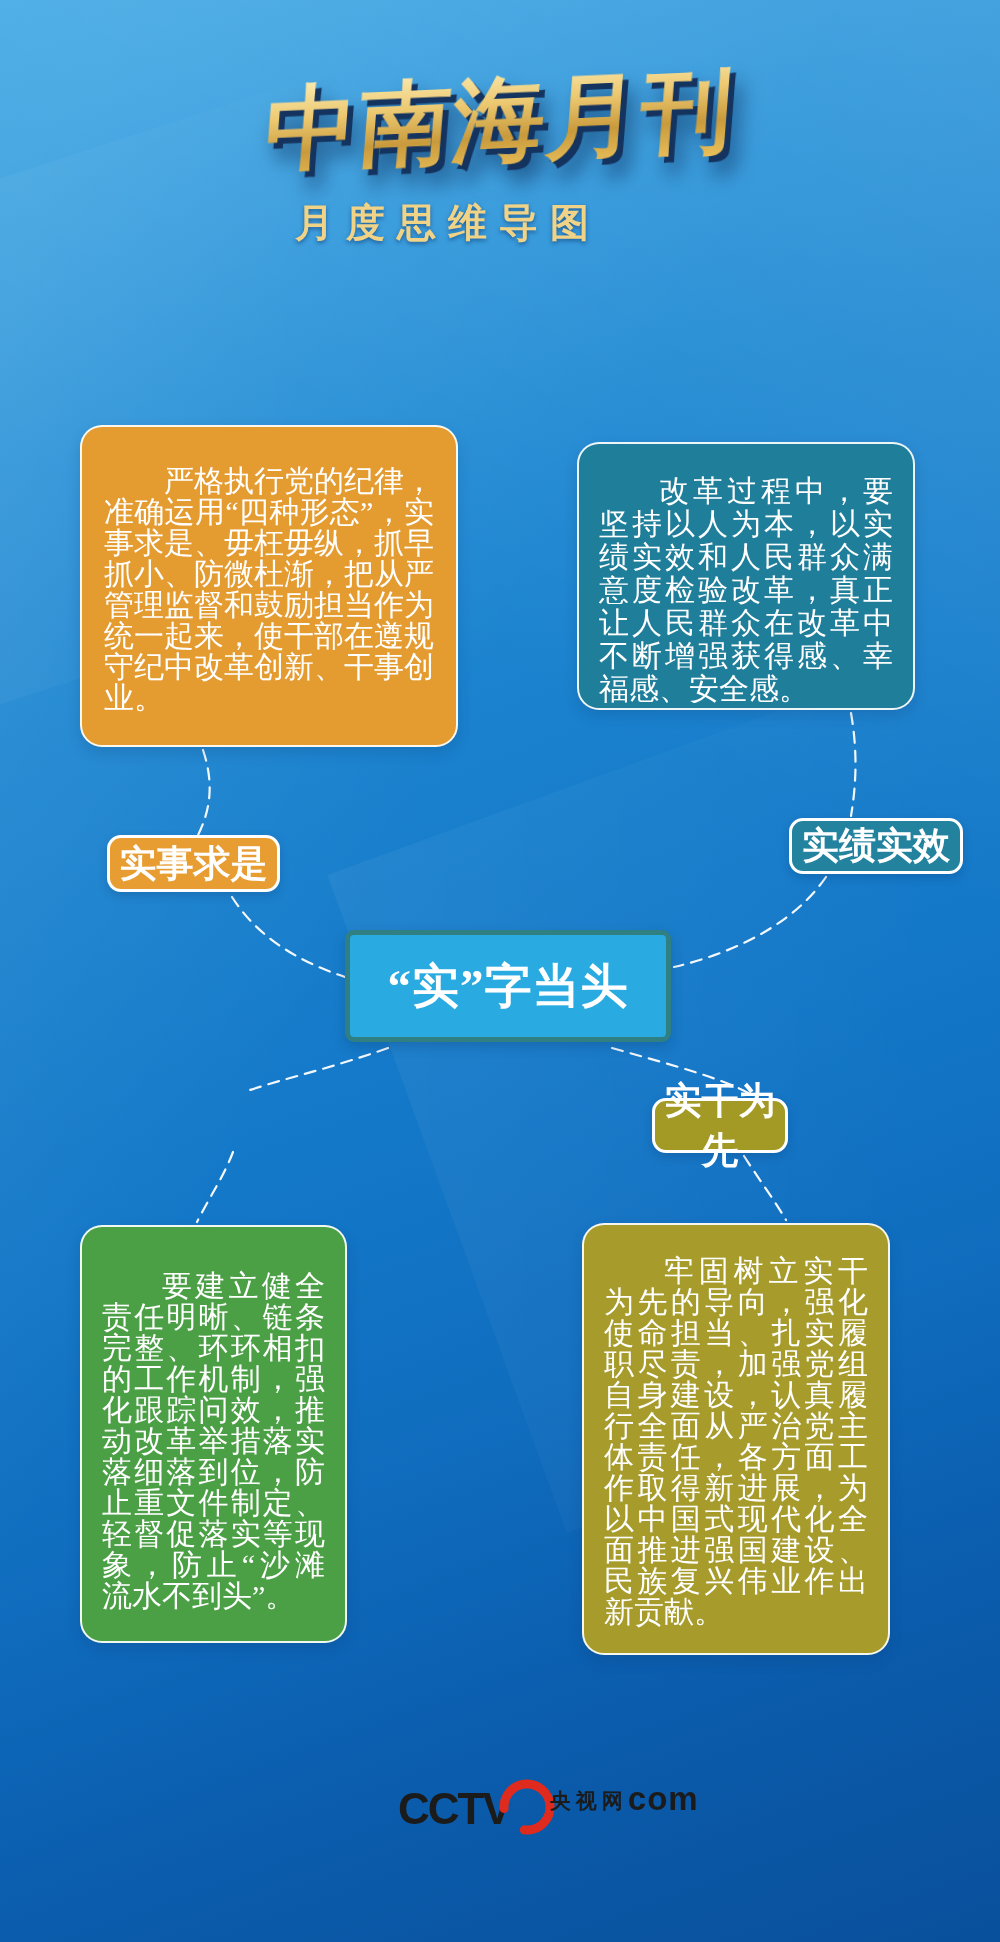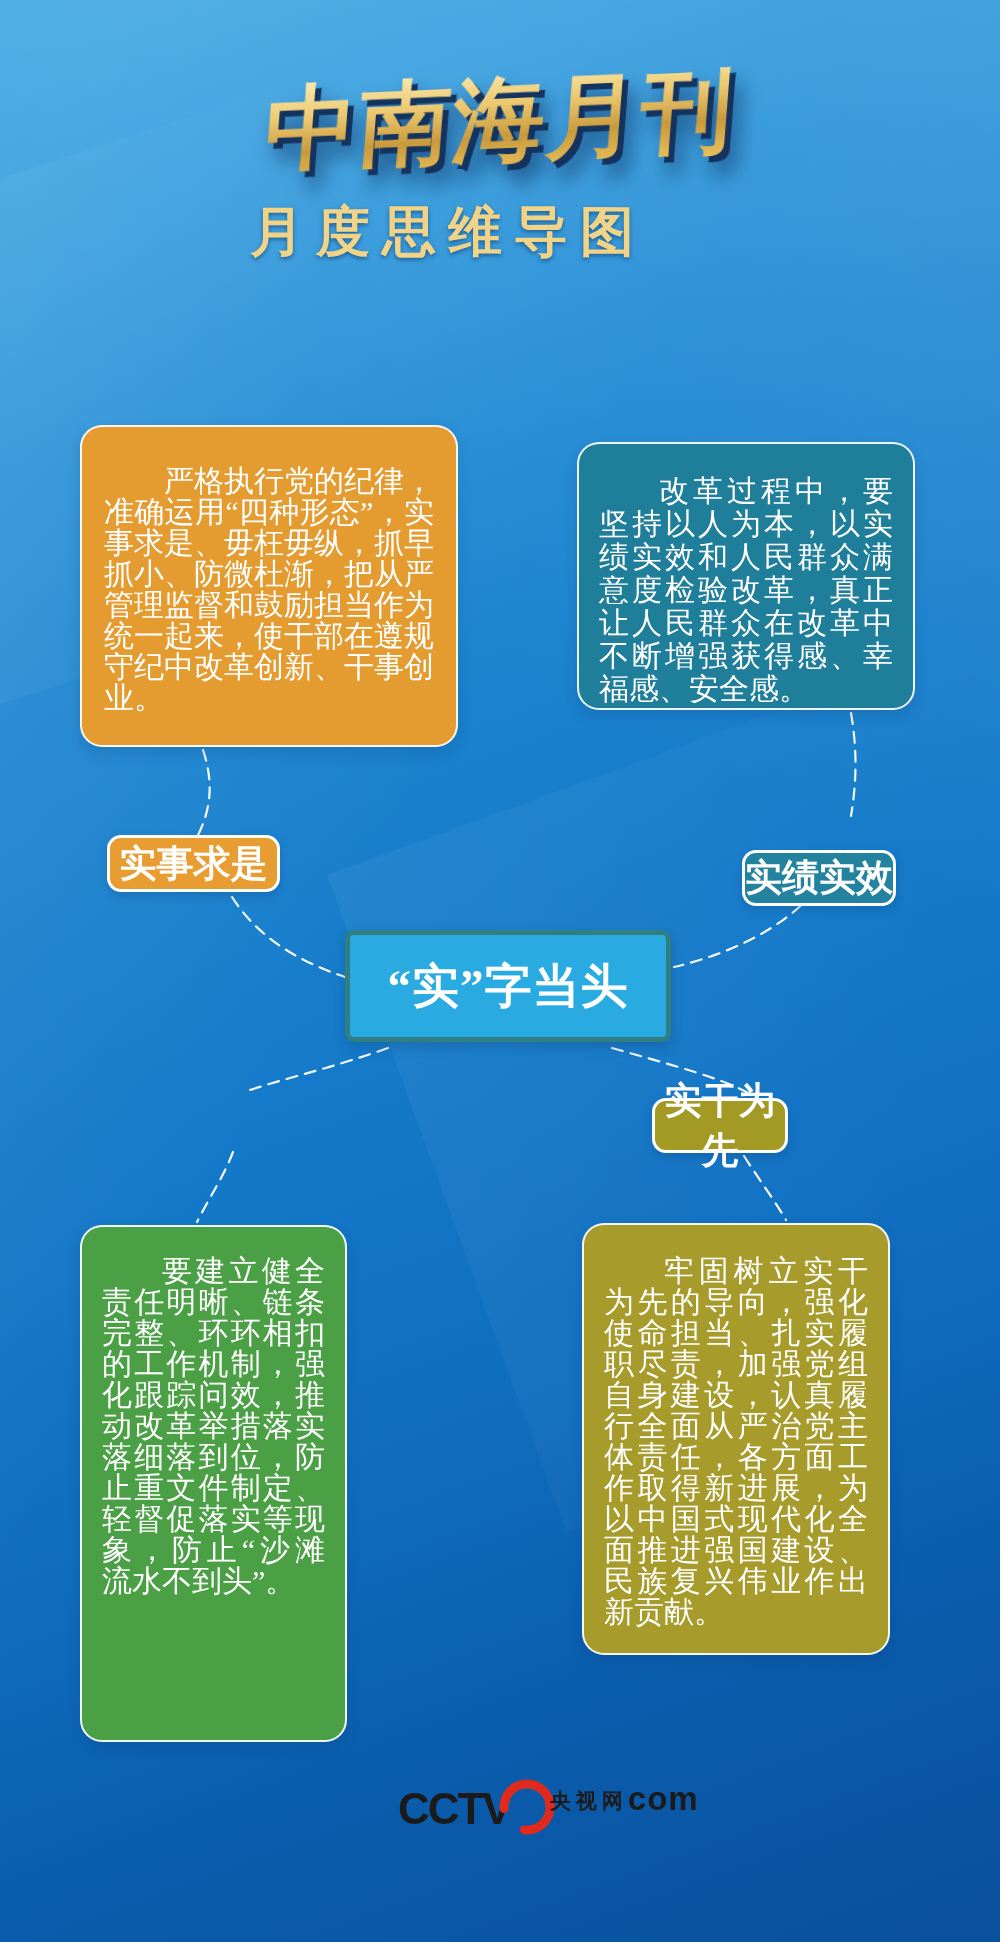--- a/index.html
+++ b/index.html
@@ -26,43 +26,43 @@
     font-family:"Liberation Sans",sans-serif;
     font-weight:bold;font-size:92px;letter-spacing:2px;
     background:linear-gradient(178deg,#fdf2c0 5%,#ecc870 38%,#c99a3c 62%,#ecc35d 90%);
     -webkit-background-clip:text;background-clip:text;
     color:transparent;-webkit-text-fill-color:transparent;
     transform:rotate(-2.5deg) skewX(-7deg);
     filter:drop-shadow(6px 6px 0px #14335e) drop-shadow(8px 14px 10px rgba(8,40,86,0.5));
   }
   .subtitle{
     position:absolute;top:196px;left:0;width:896px;text-align:center;
-    font-size:54px;font-weight:bold;color:#f0d386;letter-spacing:12px;
+    font-size:39px;font-weight:bold;color:#f0d386;letter-spacing:12px;
     text-shadow:0 2px 4px rgba(15,60,115,0.65);
   }
 
   .bigbox{position:absolute;border-radius:22px;border:2px solid rgba(255,255,255,0.92);
     box-sizing:border-box;box-shadow:0 6px 14px rgba(10,50,100,0.18);}
   .bigbox p{margin:0;color:#ffffff;text-indent:2em;text-align:justify;text-justify:inter-character;}
 
   .box-tl{left:80px;top:425px;width:378px;height:322px;background:#e49b30;padding:38px 22px 0;}
   .box-tl p{font-size:30px;line-height:31px;}
   .box-tr{left:577px;top:442px;width:338px;height:268px;background:#1f7e9a;padding:30px 20px 0;}
   .box-tr p{font-size:30px;line-height:33px;}
-  .box-bl{left:80px;top:1225px;width:267px;height:517px;background:#4ba046;padding:28px 20px 0;}
+  .box-bl{left:80px;top:1225px;width:267px;height:418px;background:#4ba046;padding:43px 20px 0;}
   .box-bl p{font-size:30px;line-height:31px;}
   .box-br{left:582px;top:1223px;width:308px;height:432px;background:#a69b2b;padding:30px 20px 0;}
   .box-br p{font-size:30px;line-height:31px;}
 
   .taglabel{position:absolute;border-radius:14px;border:3px solid #ffffff;box-sizing:border-box;
     color:#ffffff;font-weight:bold;font-size:37px;text-align:center;
     display:flex;align-items:center;justify-content:center;
     box-shadow:0 4px 10px rgba(10,50,100,0.22);}
   .lab-tl{left:107px;top:835px;width:173px;height:57px;background:#e89d33;}
-  .lab-tr{left:742px;top:818px;width:154px;height:56px;background:#23839f;margin-top:32px;}
+  .lab-tr{left:789px;top:818px;width:174px;height:56px;background:#23839f;}
   .lab-bl{left:160px;top:1093px;width:165px;height:56px;background:#4c9f47;}
   .lab-br{left:652px;top:1098px;width:136px;height:55px;background:#a39a25;}
 
   .center-node{
     position:absolute;left:345px;top:930px;width:326px;height:112px;
     background:#29abe2;border:5px solid #2f7f83;border-radius:9px;box-sizing:border-box;
     display:flex;align-items:center;justify-content:center;
     color:#ffffff;font-weight:bold;font-size:47px;letter-spacing:1px;
     box-shadow:0 5px 12px rgba(10,50,100,0.25);
   }

